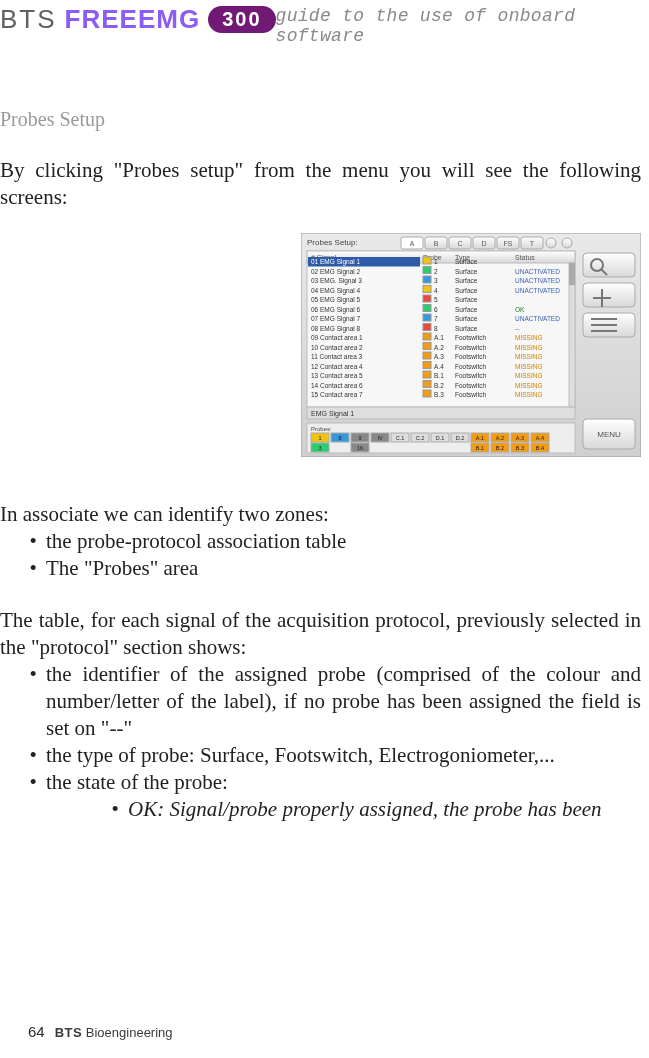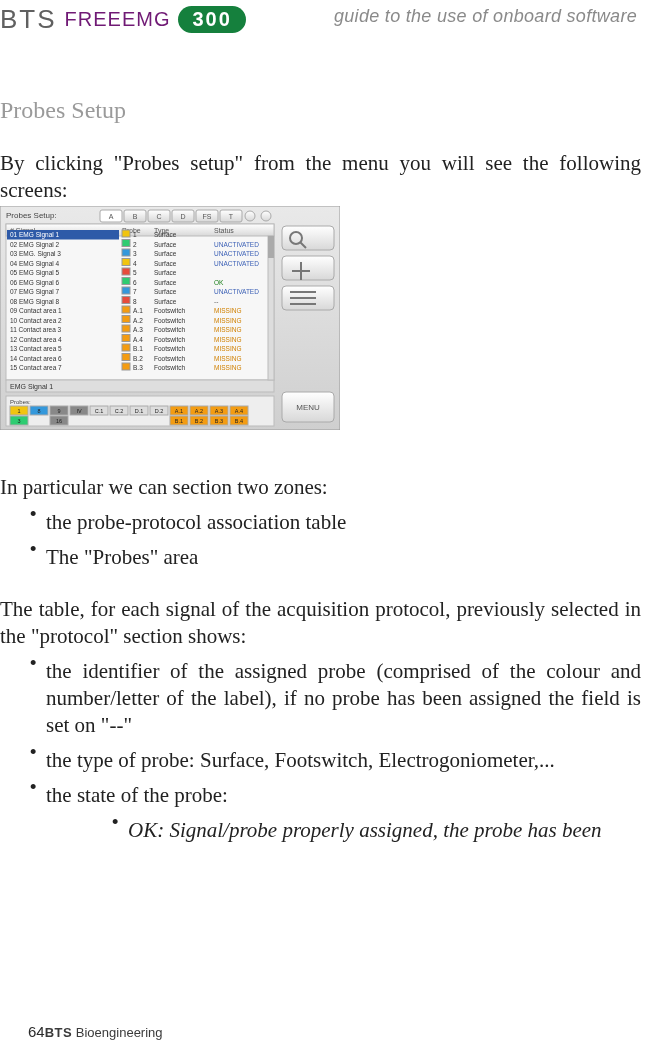--- a/index.html
+++ b/index.html
@@ -2,40 +2,40 @@
 <html><head>
 <meta charset="utf-8">
 <style>
   * { box-sizing: border-box; margin: 0; padding: 0; }
   html, body { width: 649px; min-height: 1058px; background: #fff; font-family: Georgia, 'Times New Roman', serif; color: #222; }
   .page { position: relative; width: 649px; height: 1058px; padding: 0 8px 0 0; }
 
   .header { display: flex; align-items: flex-start; justify-content: space-between; padding: 4px 4px 0 0; }
   .logo { display: flex; align-items: center; gap: 8px; font-family: Arial, Helvetica, sans-serif; }
   .logo-bts { font-size: 26px; font-weight: 300; letter-spacing: 2px; color: #606060; }
-  .logo-freeemg { font-size: 20px; font-weight: 400; letter-spacing: 1px; color: #701a75; }
-  .logo-badge { display: inline-flex; align-items: center; justify-content: center; background: #15803d; color: #fff; font-size: 20px; font-weight: 700; letter-spacing: 2px; padding: 2px 14px; border-radius: 18px; }
-  .tagline { font-family: Liberation Sans, sans-serif; font-style: italic; color: #8a8a8a; font-size: 18px; font-weight: 300; letter-spacing: .3px; padding-top: 2px; }
+  .logo-freeemg { font-size: 26px; font-weight: 700; letter-spacing: 1px; color: #8b5cf6; }
+  .logo-badge { display: inline-flex; align-items: center; justify-content: center; background: #701a75; color: #fff; font-size: 20px; font-weight: 700; letter-spacing: 2px; padding: 2px 14px; border-radius: 18px; }
+  .tagline { font-family: Liberation Mono, monospace; font-style: italic; color: #8a8a8a; font-size: 18px; font-weight: 300; letter-spacing: .3px; padding-top: 2px; }
 
   .content { padding: 62px 0 0 0; }
-  .section-title { font-family: Georgia, serif; color: #9a9a9a; font-size: 24px; }
+  .section-title { font-family: Georgia, serif; color: #9a9a9a; font-size: 20px; }
   .para { font-family: Georgia, serif; font-size: 21px; line-height: 1.28; text-align: justify; margin-top: 6px; }
   .para.gap-top { margin-top: 26px; }
 
-  .screenshot-wrap { width: 100%; display: flex; justify-content: flex-start; margin: 2px 0 0 0; }
+  .screenshot-wrap { width: 100%; display: flex; justify-content: flex-end; margin: 22px 0 0 0; }
   .shotsvg { display: block; }
 
   .list { margin-top: 0; }
   .list .li { display: flex; font-size: 21px; line-height: 1.28; text-align: justify; font-family: Georgia, serif; }
   .list .li .bullet { width: 46px; text-align: right; padding-right: 4px; }
-  .list .li .txt { flex: 1; margin-top: 8px; }
+  .list .li .txt { flex: 1; }
   .list.inner .li .bullet { width: 128px; }
   .list.inner .li .txt { flex: 1; font-style: italic; }
 
-  .footer { position: absolute; left: 28px; bottom: 18px; font-family: Arial, Helvetica, sans-serif; font-size: 13px; color: #3a3a3a; display: flex; align-items: baseline; gap: 0; }
+  .footer { position: absolute; left: 28px; bottom: 18px; font-family: Arial, Helvetica, sans-serif; font-size: 13px; color: #3a3a3a; display: flex; align-items: baseline; gap: 10px; }
   .footer .pg { font-size: 15px; color: #2a2a2a; }
   .footer .brand { font-weight: 700; letter-spacing: .5px; }
 </style>
 </head>
 <body>
 
 <div class="page">
 
   <div class="header">
     <div class="logo">
@@ -225,21 +225,21 @@
           <rect x="282" y="80" width="52" height="24" rx="4" fill="url(#lg2)" stroke="#aaa"></rect>
           <path d="M290 86 h26 M290 92 h26 M290 98 h26" stroke="#777" stroke-width="2"></path>
         </g>
         <g id="menu-btn">
           <rect x="282" y="186" width="52" height="30" rx="4" fill="url(#lg2)" stroke="#aaa"></rect>
           <text id="svg-menu" x="308" y="204" text-anchor="middle" font-family="Verdana, Arial" font-size="8" fill="#555">MENU</text>
         </g>
       </svg>
     </div>
 
-    <div class="para" style="margin-top:44px">In particular we can section two zones:</div>
+    <div class="para" style="margin-top:44px">In associate we can identify two zones:</div>
     <div class="list">
       <div class="li">
           <div class="bullet">•&nbsp;</div>
           <div class="txt">the probe-protocol association table</div>
         </div>
       <div class="li">
           <div class="bullet">•&nbsp;</div>
           <div class="txt">The "Probes" area</div>
         </div>
     </div>

